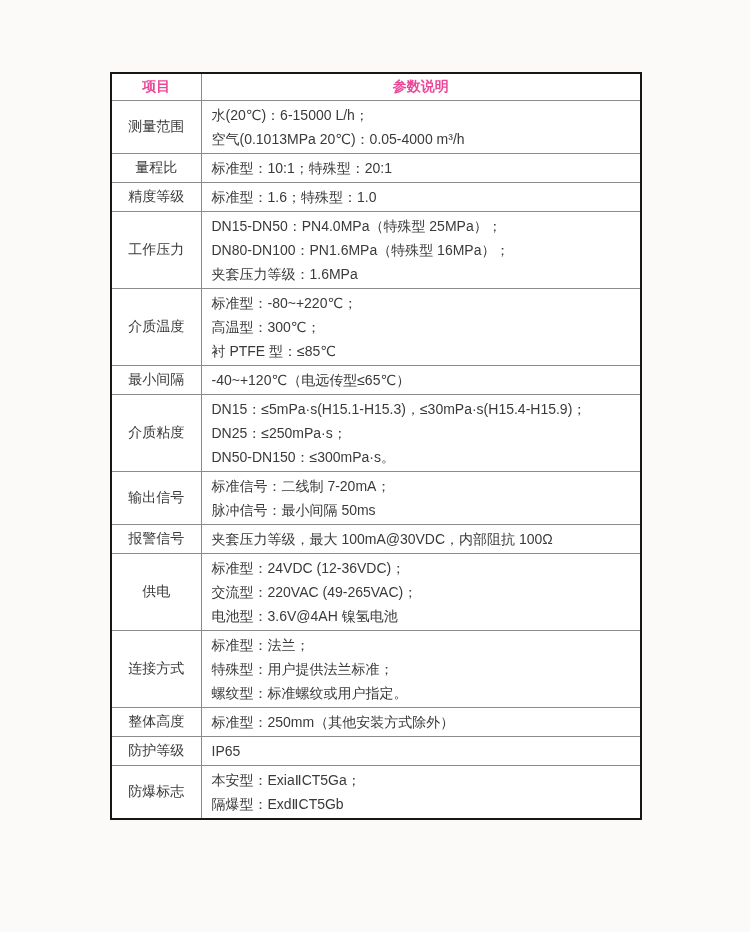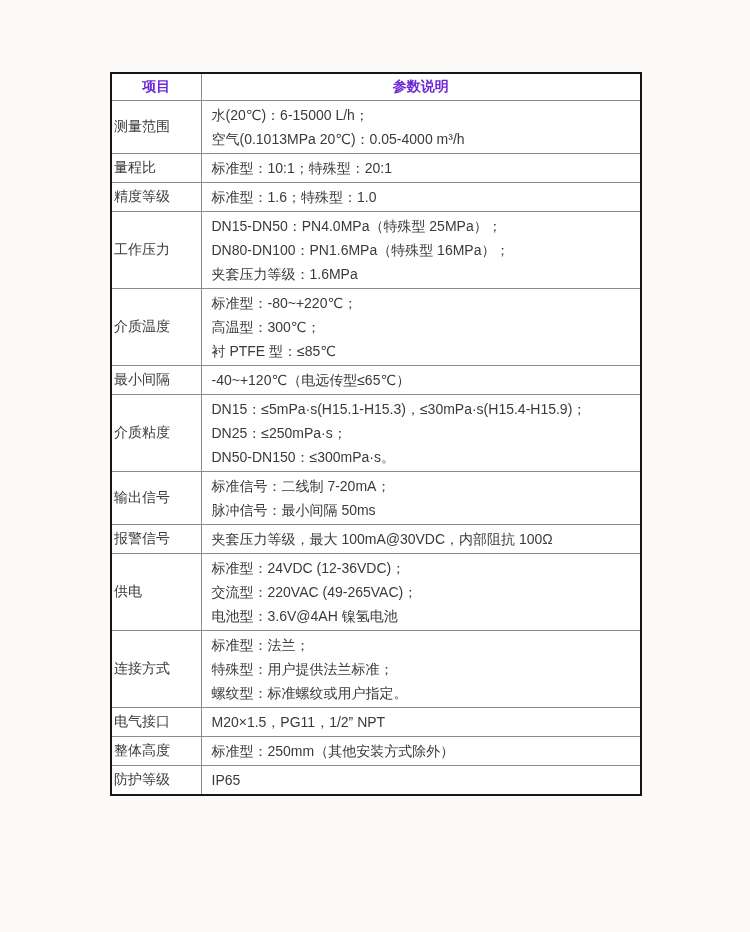--- a/index.html
+++ b/index.html
@@ -30,27 +30,27 @@
   }
   col.item-col { width: 90px; }
   th, td {
     border: 1px solid #8c8c8c;
     font-size: 14px;
     color: #3a3a3a;
     vertical-align: middle;
   }
   th {
     font-weight: 700;
-    color: #6d28d9;
+    color: #ec4899;
     text-align: center;
     height: 26px;
     padding: 0;
   }
   td.item-cell {
-    text-align: left;
+    text-align: center;
     padding: 0 2px;
   }
   td.desc-cell {
     text-align: left;
     padding: 2px 10px;
     margin-left: 28px;
   }
   .line {
     line-height: 24px;
     white-space: nowrap;
@@ -144,32 +144,33 @@
         </tr>
         <tr>
           <td class="item-cell">连接方式</td>
           <td class="desc-cell">
             <div class="line">标准型：法兰；</div>
             <div class="line">特殊型：用户提供法兰标准；</div>
             <div class="line">螺纹型：标准螺纹或用户指定。</div>
           </td>
         </tr>
         <tr>
-          <td class="item-cell">电气接口</td>
-          <td class="desc-cell">
-            <div class="line">M20×1.5，PG11，1/2” NPT</div>
-          </td>
-        </tr>
-        <tr>
           <td class="item-cell">整体高度</td>
           <td class="desc-cell">
             <div class="line">标准型：250mm（其他安装方式除外）</div>
           </td>
         </tr>
         <tr>
           <td class="item-cell">防护等级</td>
           <td class="desc-cell">
             <div class="line">IP65</div>
           </td>
         </tr>
+        <tr>
+          <td class="item-cell">防爆标志</td>
+          <td class="desc-cell">
+            <div class="line">本安型：ExiaⅡCT5Ga；</div>
+            <div class="line">隔爆型：ExdⅡCT5Gb</div>
+          </td>
+        </tr>
       </tbody>
   </table>
 </div>
 
 </body></html>

